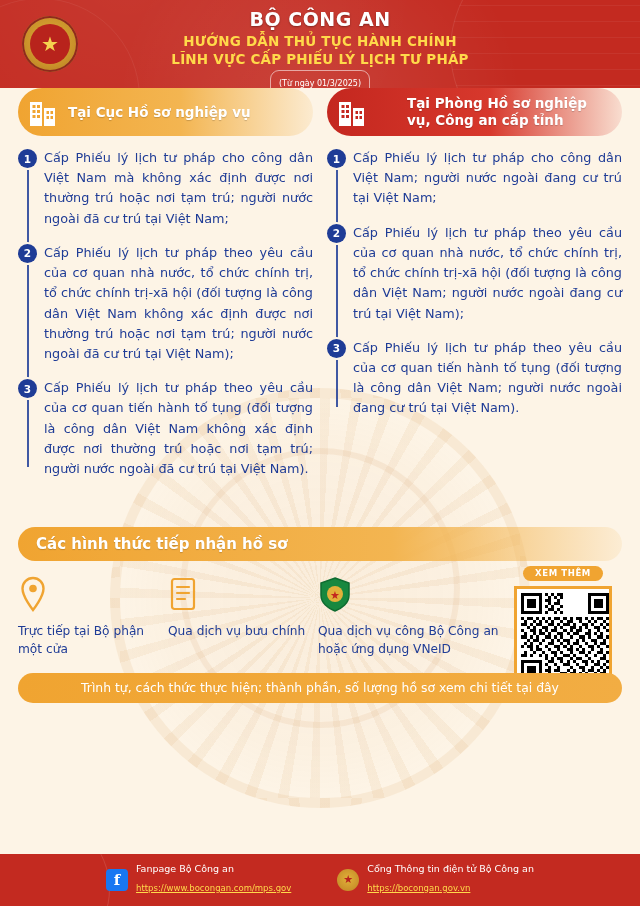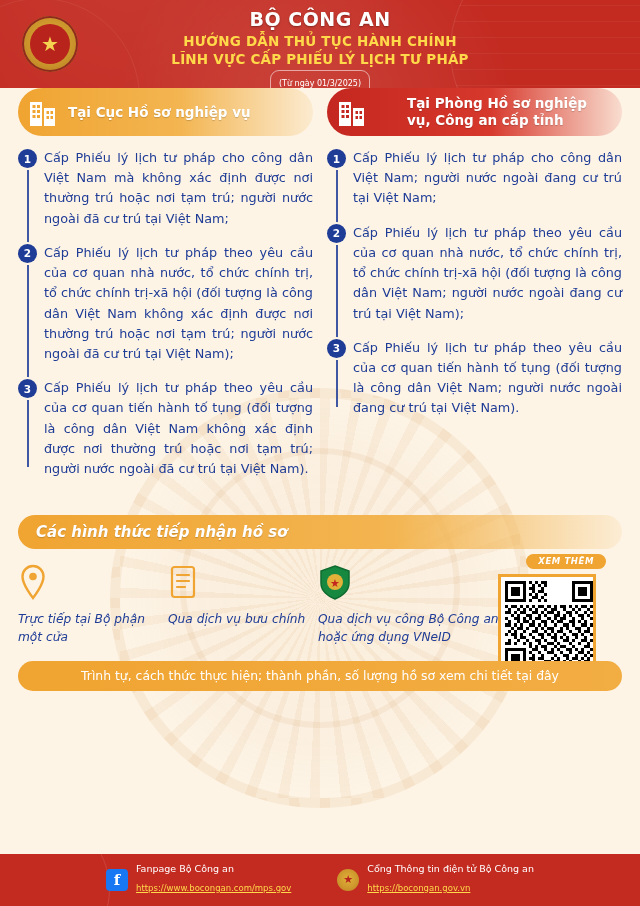--- a/index.html
+++ b/index.html
@@ -238,23 +238,23 @@
   .form-item .cap {
     margin-top: 8px;
     font-size: 12.2px;
     line-height: 1.45;
     color: #1f3c96;
   }
   .form-item.wide { width: 196px; }
 
   .qr-block {
     position: absolute;
-    right: 16px; top: -14px;
+    right: 0; top: -14px;
     width: 118px;
-    text-align: right;
+    text-align: center;
   }
   .qr-tag {
     display: inline-block;
     background: #f0a431;
     color: #fff;
     font-size: 8.5px;
     font-weight: bold;
     letter-spacing: .6px;
     border-radius: 9px;
     padding: 2.5px 12px;
@@ -422,21 +422,21 @@
             <div class="item-text">Cấp Phiếu lý lịch tư pháp theo yêu cầu của cơ quan nhà nước, tổ chức chính trị, tổ chức chính trị-xã hội (đối tượng là công dân Việt Nam; người nước ngoài đang cư trú tại Việt Nam);</div>
           </div>
           <div class="item">
             <div class="bullet">3</div>
             <div class="item-text">Cấp Phiếu lý lịch tư pháp theo yêu cầu của cơ quan tiến hành tố tụng (đối tượng là công dân Việt Nam; người nước ngoài đang cư trú tại Việt Nam).</div>
           </div>
         </div>
       </div>
     </div>
 
-    <div style="margin-top:22px;font-style:italic;">
+    <div style="margin-top:34px;">
       <div class="forms-head">Các hình thức tiếp nhận hồ sơ</div>
 
       <div class="forms-row">
 
         <div class="form-item">
           <div class="ic">
             <svg width="30" height="38" viewBox="0 0 30 38">
               <path d="M15 2c-6 0-10.5 4.6-10.5 10.5C4.5 21 15 34 15 34s10.5-13 10.5-21.5C25.5 6.6 21 2 15 2z" fill="none" stroke="#f0a431" stroke-width="2.4"></path>
               <circle cx="15" cy="12.5" r="3.8" fill="#f0a431"></circle>
             </svg>

